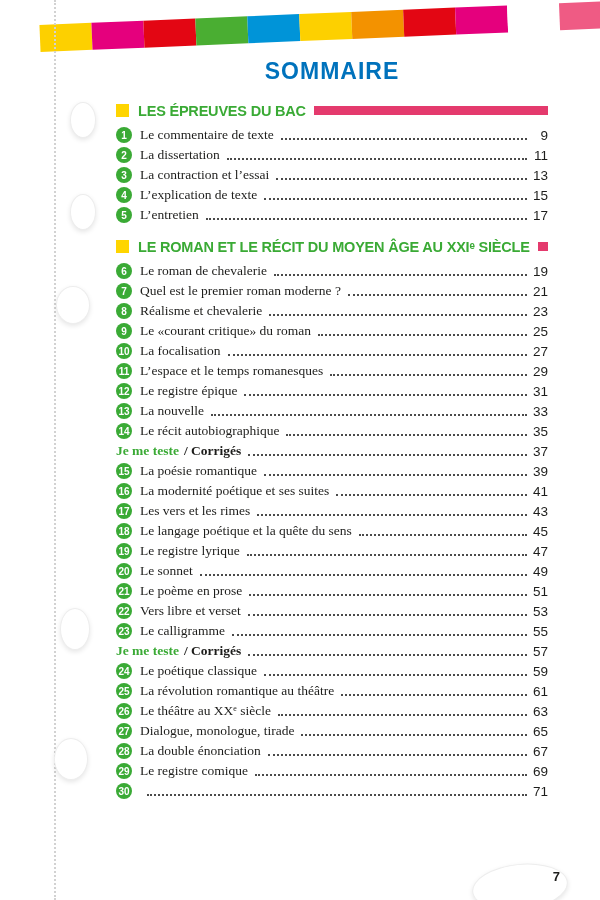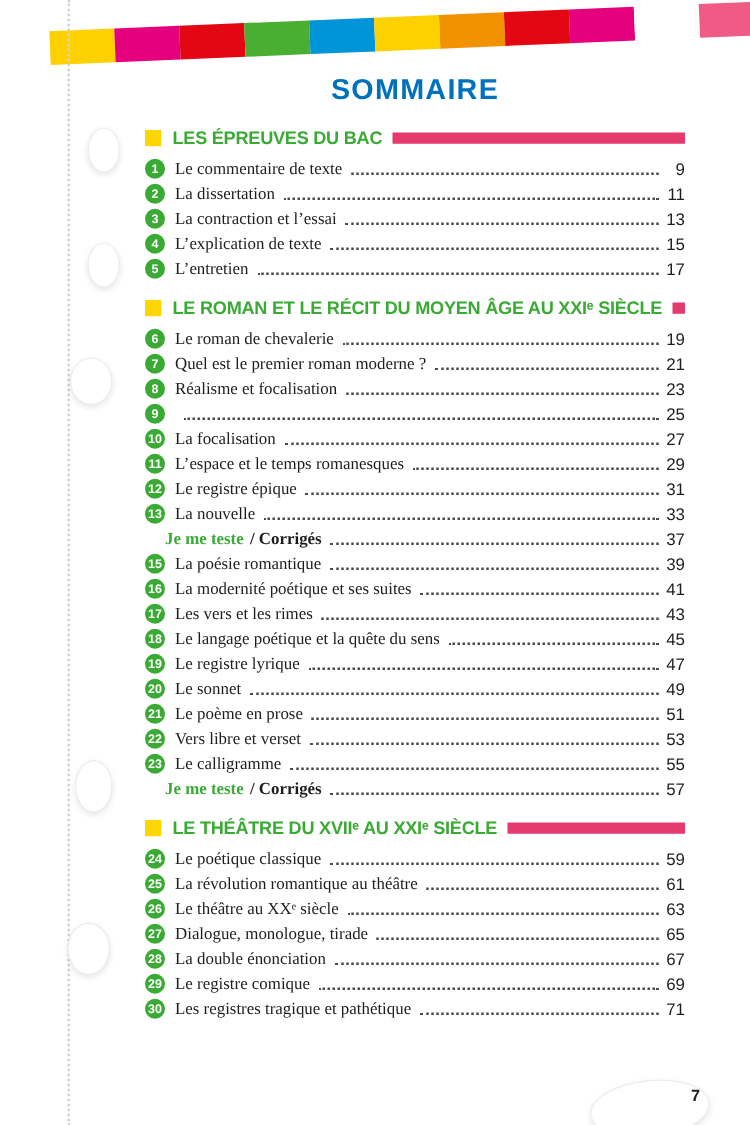--- a/index.html
+++ b/index.html
@@ -70,21 +70,21 @@
   }
   .label { white-space: nowrap; font-family: Liberation Serif, serif; }
   .dots {
     flex: 1; height: 0;
     border-bottom: 2px dotted #4a4a4a;
     margin: 0 5px 5px 7px;
     align-self: flex-end;
   }
   .pg { min-width: 16px; text-align: right; }
 
-  .teste { margin-left: 16px; }
+  .teste { margin-left: 0; }
   .green-bold { color: var(--green, #3aaa35); font-weight: bold; }
   .dark-bold { font-weight: bold; margin-left: 5px; }
 
   .page-number {
     position: absolute; right: 40px; bottom: 16px;
     font-size: 13px; font-weight: bold;
   }
 </style>
 </head>
 <body>
@@ -167,26 +167,27 @@
             <span class="pg">19</span>
           </div>
           <div class="row">
             <span class="badge">7</span>
             <span class="label">Quel est le premier roman moderne ?</span>
             <span class="dots"></span>
             <span class="pg">21</span>
           </div>
           <div class="row">
             <span class="badge">8</span>
-            <span class="label">Réalisme et focalisation</span>
+            <span class="label">Réalisme et chevalerie</span>
             <span class="dots"></span>
             <span class="pg">23</span>
           </div>
           <div class="row">
             <span class="badge">9</span>
+            <span class="label">Le «courant critique» du roman</span>
             <span class="dots"></span>
             <span class="pg">25</span>
           </div>
           <div class="row">
             <span class="badge">10</span>
             <span class="label">La focalisation</span>
             <span class="dots"></span>
             <span class="pg">27</span>
           </div>
           <div class="row">
@@ -200,20 +201,26 @@
             <span class="label">Le registre épique</span>
             <span class="dots"></span>
             <span class="pg">31</span>
           </div>
           <div class="row">
             <span class="badge">13</span>
             <span class="label">La nouvelle</span>
             <span class="dots"></span>
             <span class="pg">33</span>
           </div>
+          <div class="row">
+            <span class="badge">14</span>
+            <span class="label">Le récit autobiographique</span>
+            <span class="dots"></span>
+            <span class="pg">35</span>
+          </div>
           <div class="row teste">
             <span class="label"><span class="green-bold">Je me teste</span><span class="dark-bold">/ Corrigés</span></span>
             <span class="dots"></span>
             <span class="pg">37</span>
           </div>
         </section>
         <section class="toc-section">
           <div class="row">
             <span class="badge">15</span>
             <span class="label">La poésie romantique</span>
@@ -268,25 +275,20 @@
             <span class="dots"></span>
             <span class="pg">55</span>
           </div>
           <div class="row teste">
             <span class="label"><span class="green-bold">Je me teste</span><span class="dark-bold">/ Corrigés</span></span>
             <span class="dots"></span>
             <span class="pg">57</span>
           </div>
         </section>
         <section class="toc-section">
-          <div class="heading">
-            <span class="sq"></span>
-            <span class="htitle">LE THÉÂTRE DU XVIIᵉ AU XXIᵉ SIÈCLE</span>
-            <span class="hbar"></span>
-          </div>
           <div class="row">
             <span class="badge">24</span>
             <span class="label">Le poétique classique</span>
             <span class="dots"></span>
             <span class="pg">59</span>
           </div>
           <div class="row">
             <span class="badge">25</span>
             <span class="label">La révolution romantique au théâtre</span>
             <span class="dots"></span>
@@ -311,21 +313,20 @@
             <span class="pg">67</span>
           </div>
           <div class="row">
             <span class="badge">29</span>
             <span class="label">Le registre comique</span>
             <span class="dots"></span>
             <span class="pg">69</span>
           </div>
           <div class="row">
             <span class="badge">30</span>
-            <span class="label">Les registres tragique et pathétique</span>
             <span class="dots"></span>
             <span class="pg">71</span>
           </div>
         </section>
       </div>
   </div>
 
   <div class="page-number">7</div>
 
 </div>

